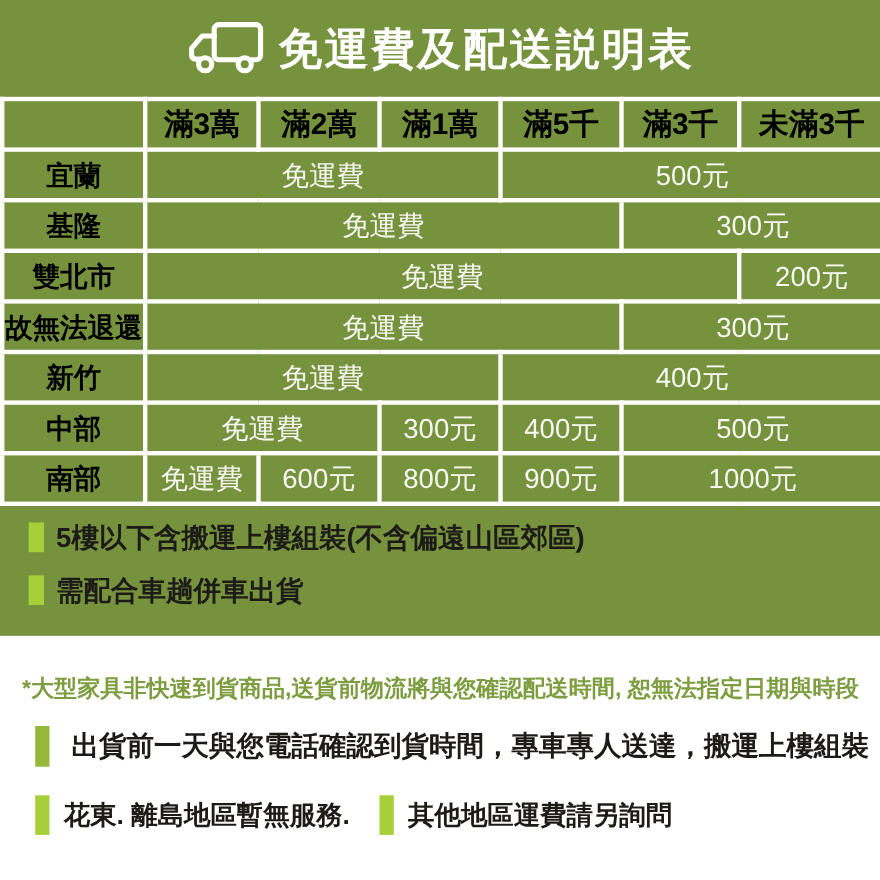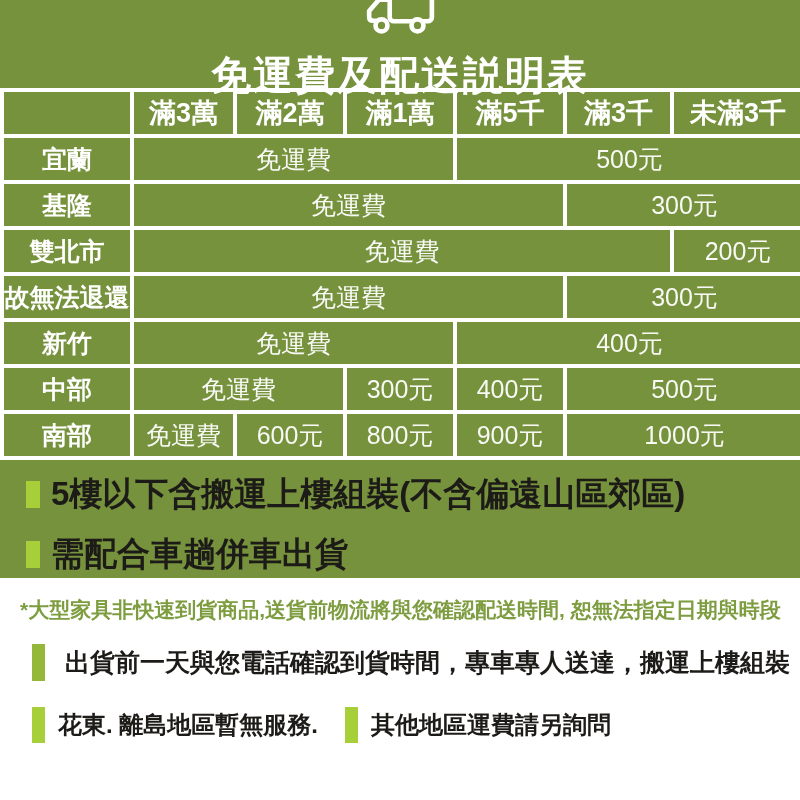--- a/index.html
+++ b/index.html
@@ -7,51 +7,51 @@
   body {
     width:800px; height:800px;
     font-family:"Liberation Sans","DejaVu Sans",sans-serif;
     background:#fff;
   }
   .page { width:800px; height:800px; overflow:hidden; background:#fff; }
 
   
   .green-area { background:#76923C; height:578px; }
   .title-bar {
-    height:88px; display:flex; align-items:center; justify-content:center; gap:12px;flex-direction:column;
+    height:88px; display:flex; align-items:center; justify-content:center; gap:12px;
   }
   .title-bar h1 {
     margin:0; color:#ffffff; font-size:40px; font-weight:bold; letter-spacing:2px;
   }
   .truck { width:72px; height:50px; flex:none; }
 
   
   table.fees {
     border-collapse:collapse; width:800px; table-layout:fixed;
     border-top:4px solid #fff; border-bottom:4px solid #fff; border-left:4px solid #fff;
   }
   table.fees th, table.fees td {
     border:4px solid #fff; height:46px; padding:0;
-    text-align:center; vertical-align:middle; color:#ffffff; overflow:hidden;
+    text-align:center; vertical-align:middle; color:#000000; overflow:hidden;
   }
   table.fees tr > *:last-child { border-right:0; }
   table.fees thead th { font-size:27px; font-weight:700; }
   table.fees tbody th { font-size:25px; font-weight:700; }
   table.fees tbody td { font-size:25px; font-weight:400; color:rgba(255,255,255,0.95); }
 
   
   .green-notes { margin:12px 0 0 26px; padding:0; list-style:none; }
   .green-notes li {
     display:flex; align-items:center; gap:11px;
-    color:#1d1b18; font-weight:700; font-size:33px; margin-bottom:15px;
+    color:#1d1b18; font-weight:700; font-size:25px; margin-bottom:15px;
   }
   .sq { width:14px; height:27px; background:#A6CF3A; flex:none; }
 
   
-  .white-area { background:#fff; padding:16px 18px 0 20px; height:203px; }
+  .white-area { background:#fff; padding:16px 18px 0 20px; height:203px;margin-top:16px; }
   .star-note {
     color:#7E9D40; font-size:21px; font-weight:600; margin:2px 0 10px 0; white-space:nowrap;
   }
   .delivery { display:flex; gap:20px; margin:20px 0 0 12px; }
   .vbar { width:13px; background:#95B83A; flex:none; }
   .delivery .text p {
     margin:0; font-size:25px; font-weight:700; color:#1d1b18; line-height:37px; white-space:nowrap;
   }
   .bottom-row {
     display:flex; align-items:center; gap:13px; margin:26px 0 0 12px;

